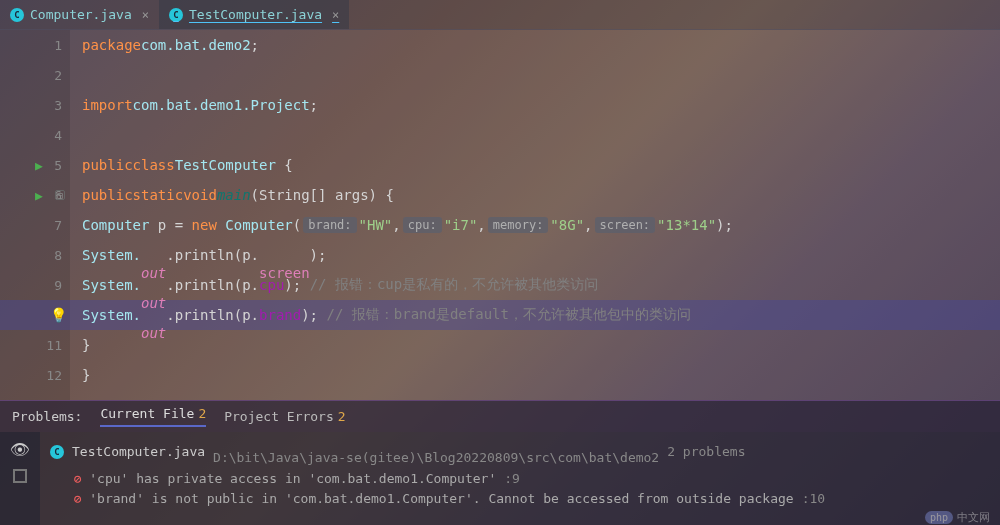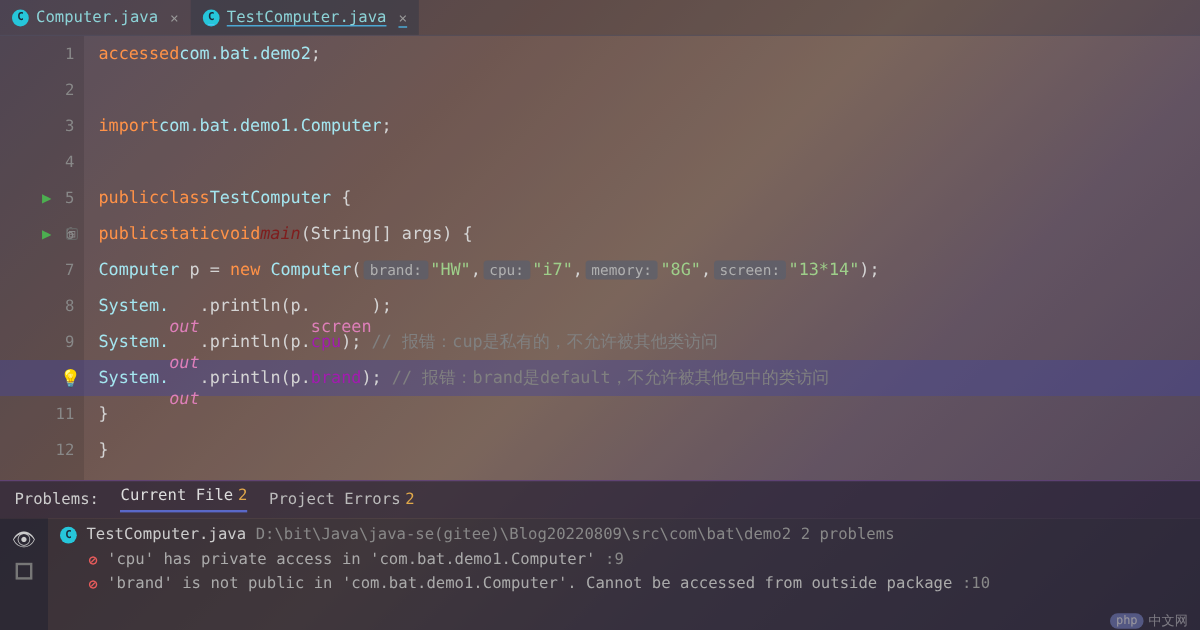--- a/index.html
+++ b/index.html
@@ -119,21 +119,21 @@
       padding-left: 12px;
       white-space: pre;
     }
     .code-line.highlighted {
       background: rgba(70, 70, 150, 0.45);
     }
     
     
     .kw { color: #ff9248; }
     .cls { color: #a4e6f0; }
-    .method { color: #7f1d1d; font-style: italic; }
+    .method { color: #0f766e; font-style: italic; }
     .field { color: #de7fb9; margin-top: 36px; }
     .field-err { color: #a21caf; }
     .str { color: #9ecf8a; }
     .punct { color: #d4d4d4; }
     .comment { color: #808080; }
     .param-hint {
       background: rgba(90, 95, 110, 0.7);
       color: #b0b0b0;
       padding: 1px 5px;
       border-radius: 3px;
@@ -179,21 +179,21 @@
       flex: 1;
       padding: 6px 10px;
       font-size: 13px;
     }
     .problem-file-row {
       display: flex;
       align-items: center;
       gap: 8px;
       margin-bottom: 6px;
     }
-    .file-path { color: #888; }
+    .file-path { color: #888; margin-top: 12px; }
     .problems-count { color: #888; }
     .problem-row {
       display: flex;
       align-items: center;
       padding-left: 24px;
       margin-bottom: 5px;
       gap: 8px;
     }
     .err-icon {
       color: #e85c5c;
@@ -276,23 +276,23 @@
       </div>
     <div class="gutter-row">
         <span class="line-num">11</span>
       </div>
     <div class="gutter-row">
         <span class="line-num">12</span>
       </div>
   </div>
 
   <div class="code-area">
-    <div class="code-line"><span class="kw">accessed</span> <span class="cls">com.bat.demo2</span><span class="punct">;</span></div>
+    <div class="code-line"><span class="kw">package</span> <span class="cls">com.bat.demo2</span><span class="punct">;</span></div>
     <div class="code-line"></div>
-    <div class="code-line"><span class="kw">import</span> <span class="cls">com.bat.demo1.Computer</span><span class="punct">;</span></div>
+    <div class="code-line"><span class="kw">import</span> <span class="cls">com.bat.demo1.Project</span><span class="punct">;</span></div>
     <div class="code-line"></div>
     <div class="code-line"><span class="kw">public</span> <span class="kw">class</span> <span class="cls">TestComputer</span><span class="punct"> {</span></div>
     <div class="code-line">    <span class="kw">public</span> <span class="kw">static</span> <span class="kw">void</span> <span class="method">main</span><span class="punct">(String[] args) {</span></div>
     <div class="code-line">        <span class="cls">Computer</span><span class="punct"> p </span><span class="punct">=</span><span class="kw"> new </span><span class="cls">Computer</span><span class="punct">(</span><span class="param-hint">brand:</span><span class="str">"HW"</span><span class="punct">,</span>  <span class="param-hint">cpu:</span><span class="str">"i7"</span><span class="punct">,</span>  <span class="param-hint">memory:</span><span class="str">"8G"</span><span class="punct">,</span>  <span class="param-hint">screen:</span><span class="str">"13*14"</span><span class="punct">);</span></div>
     <div class="code-line">        <span class="cls">System.</span><span class="field italic">out</span><span class="punct">.println(p.</span><span class="field">screen</span><span class="punct">);</span></div>
     <div class="code-line">        <span class="cls">System.</span><span class="field italic">out</span><span class="punct">.println(p.</span><span class="field-err">cpu</span><span class="punct">); </span><span class="comment">// 报错：cup是私有的，不允许被其他类访问</span></div>
     <div class="code-line highlighted">        <span class="cls">System.</span><span class="field italic">out</span><span class="punct">.println(p.</span><span class="field-err">brand</span><span class="punct">); </span><span class="comment">// 报错：brand是default，不允许被其他包中的类访问</span></div>
     <div class="code-line">    <span class="punct">}</span></div>
     <div class="code-line"><span class="punct">}</span></div>
   </div>

